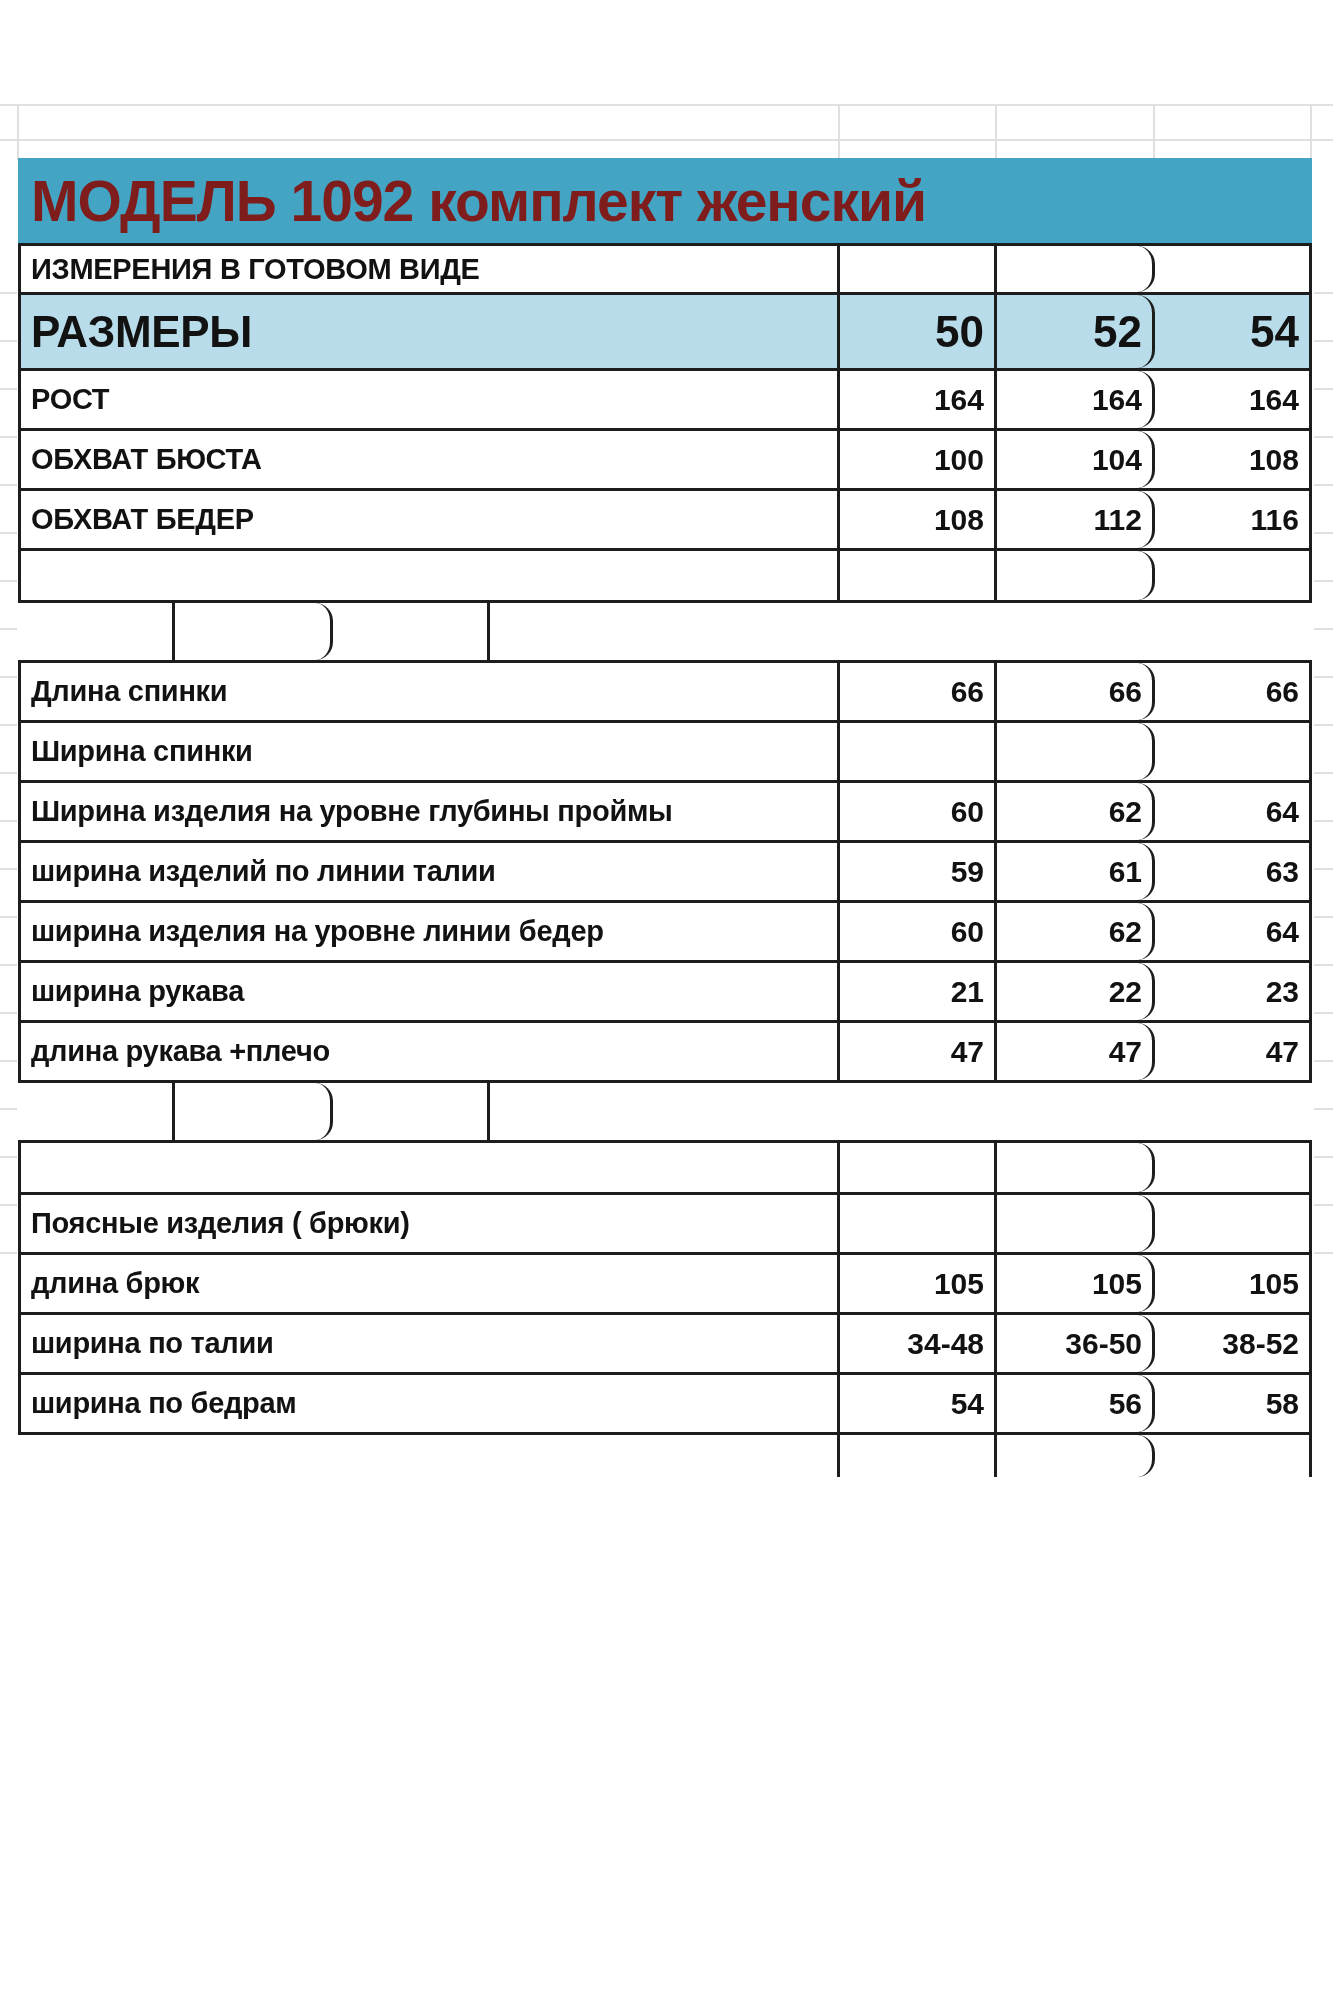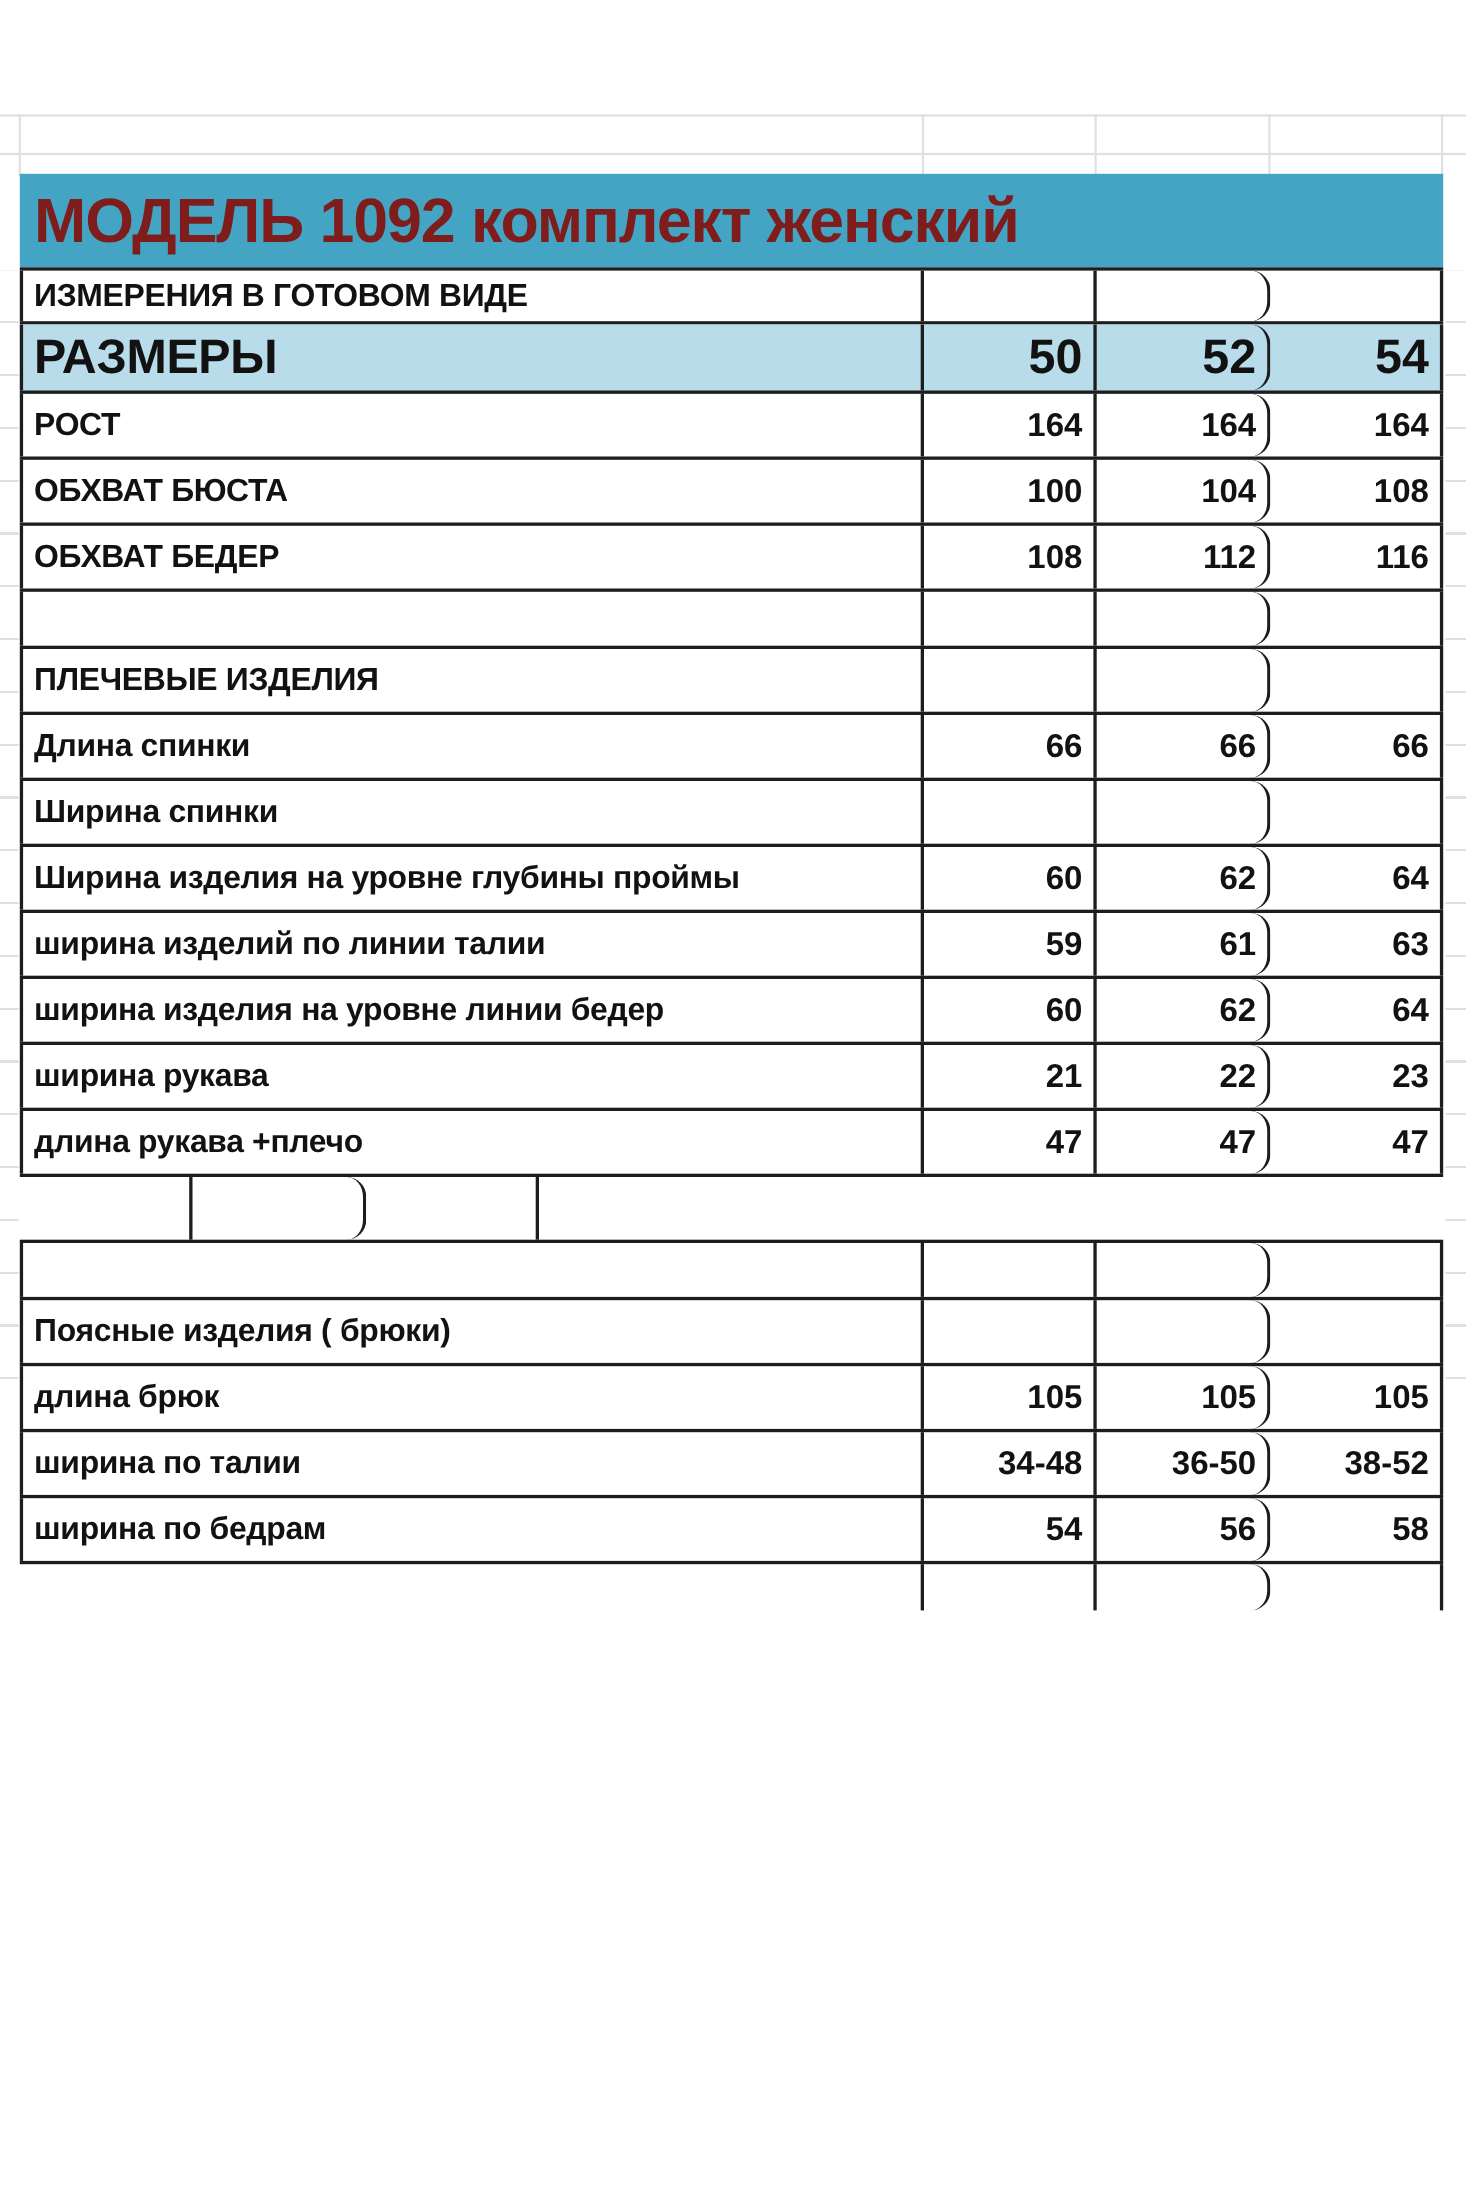--- a/index.html
+++ b/index.html
@@ -30,21 +30,21 @@
     box-sizing:border-box;width:1294px;height:85px;
     background:#43a5c3;
     display:flex;align-items:center;
     padding-left:13px;
     font-size:57px;letter-spacing:-1px;color:#7f1d1d;
     white-space:nowrap;
   }
   .t-body{box-sizing:border-box;border-top:3px solid #1d1d1d;}
   .t-row{box-sizing:border-box;display:flex;width:1294px;height:60px;border-bottom:3px solid #1d1d1d;}
   .t-row.h49{height:49px;text-align:center;}
-  .t-row.h63{height:63px;}
+  .t-row.h63{height:76px;}
   .t-row.h52{height:52px;}
   .t-row.stub{height:42px;border-bottom:none;}
   .cell{
     box-sizing:border-box;height:100%;
     border-right:3px solid #1d1d1d;
     display:flex;align-items:center;
     overflow:hidden;white-space:nowrap;
   }
   .cell.label{width:822px;border-left:3px solid #1d1d1d;padding-left:10px;font-size:29px;letter-spacing:-0.3px;}
   .cell.num{width:157px;justify-content:flex-end;padding-right:10px;font-size:30px;}
@@ -112,21 +112,20 @@
       </div>
 
       <div class="t-row h52">
         <div class="cell label"></div>
         <div class="cell num"></div>
         <div class="cell num c52"></div>
         <div class="cell num"></div>
       </div>
 
       <div class="t-row">
-        <div class="cell label">ПЛЕЧЕВЫЕ ИЗДЕЛИЯ</div>
         <div class="cell num"></div>
         <div class="cell num c52"></div>
         <div class="cell num"></div>
       </div>
 
       <div class="t-row">
         <div class="cell label">Длина спинки</div>
         <div class="cell num">66</div>
         <div class="cell num c52">66</div>
         <div class="cell num">66</div>

